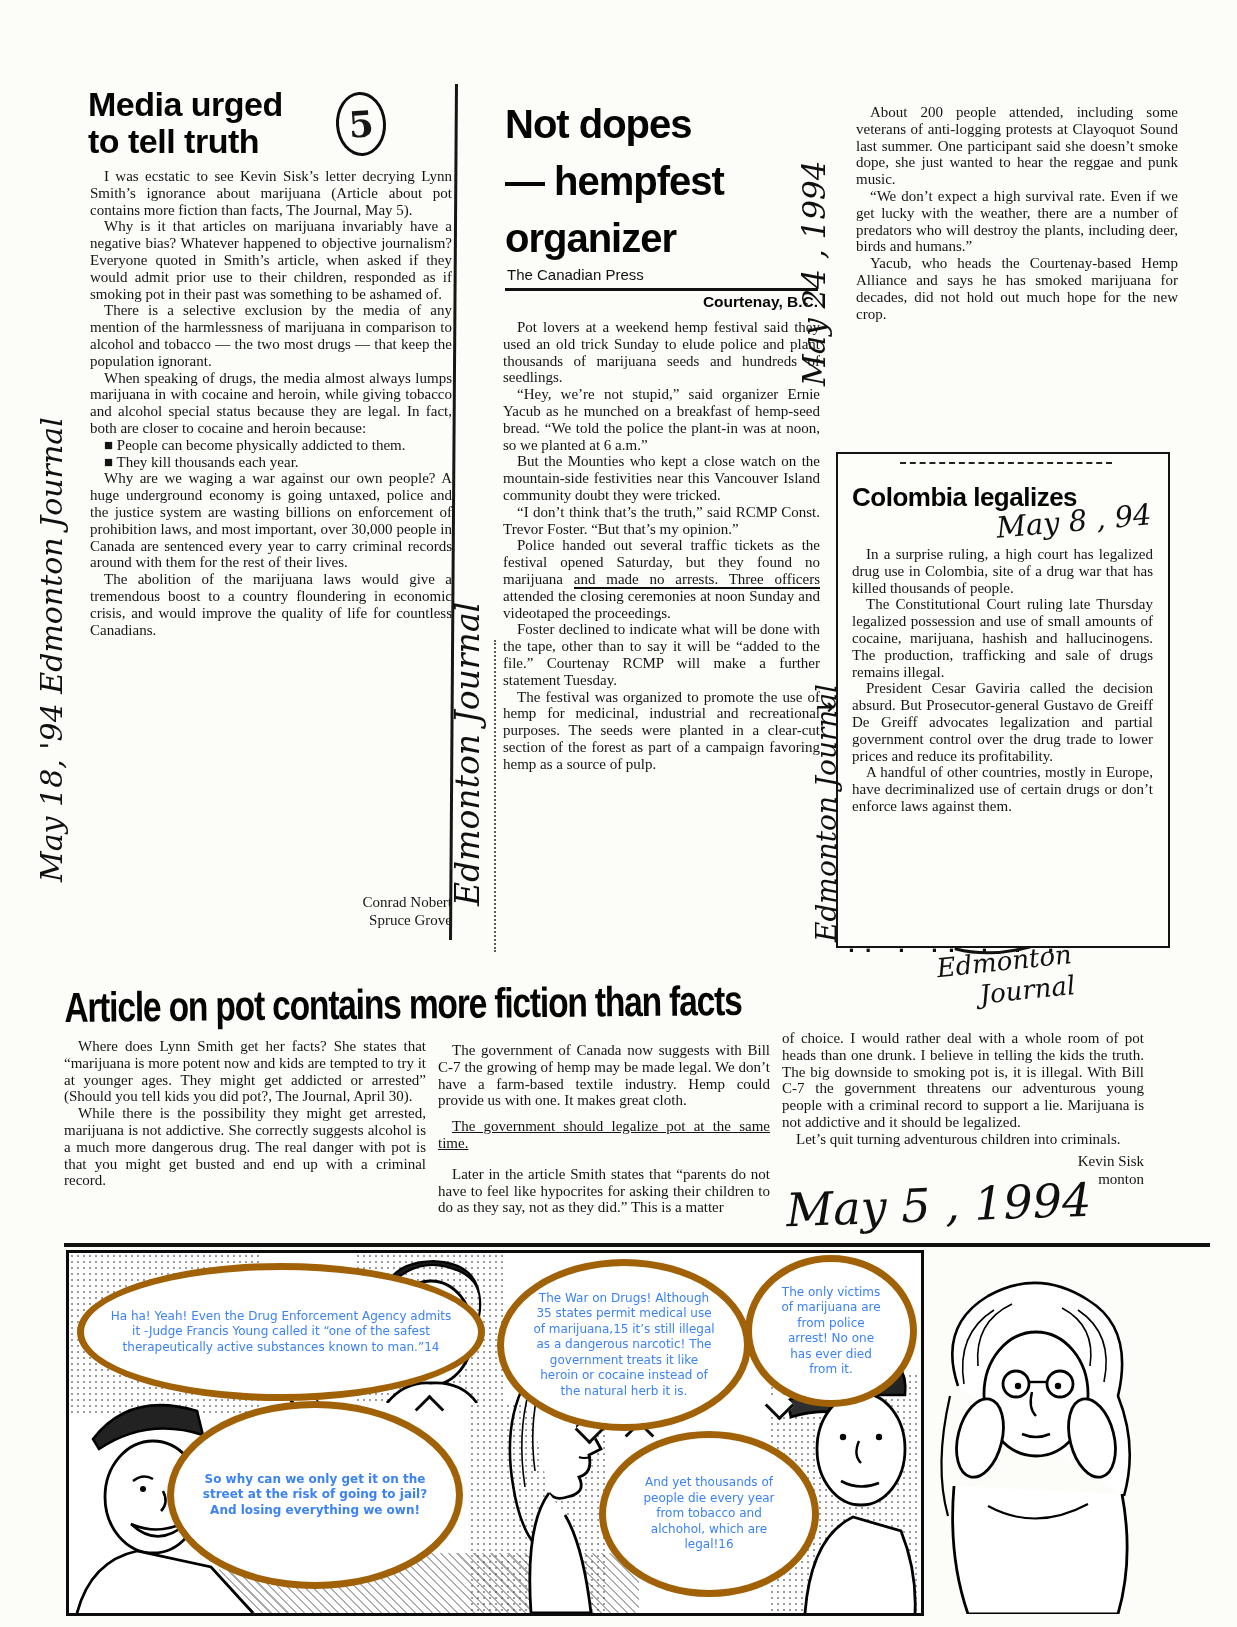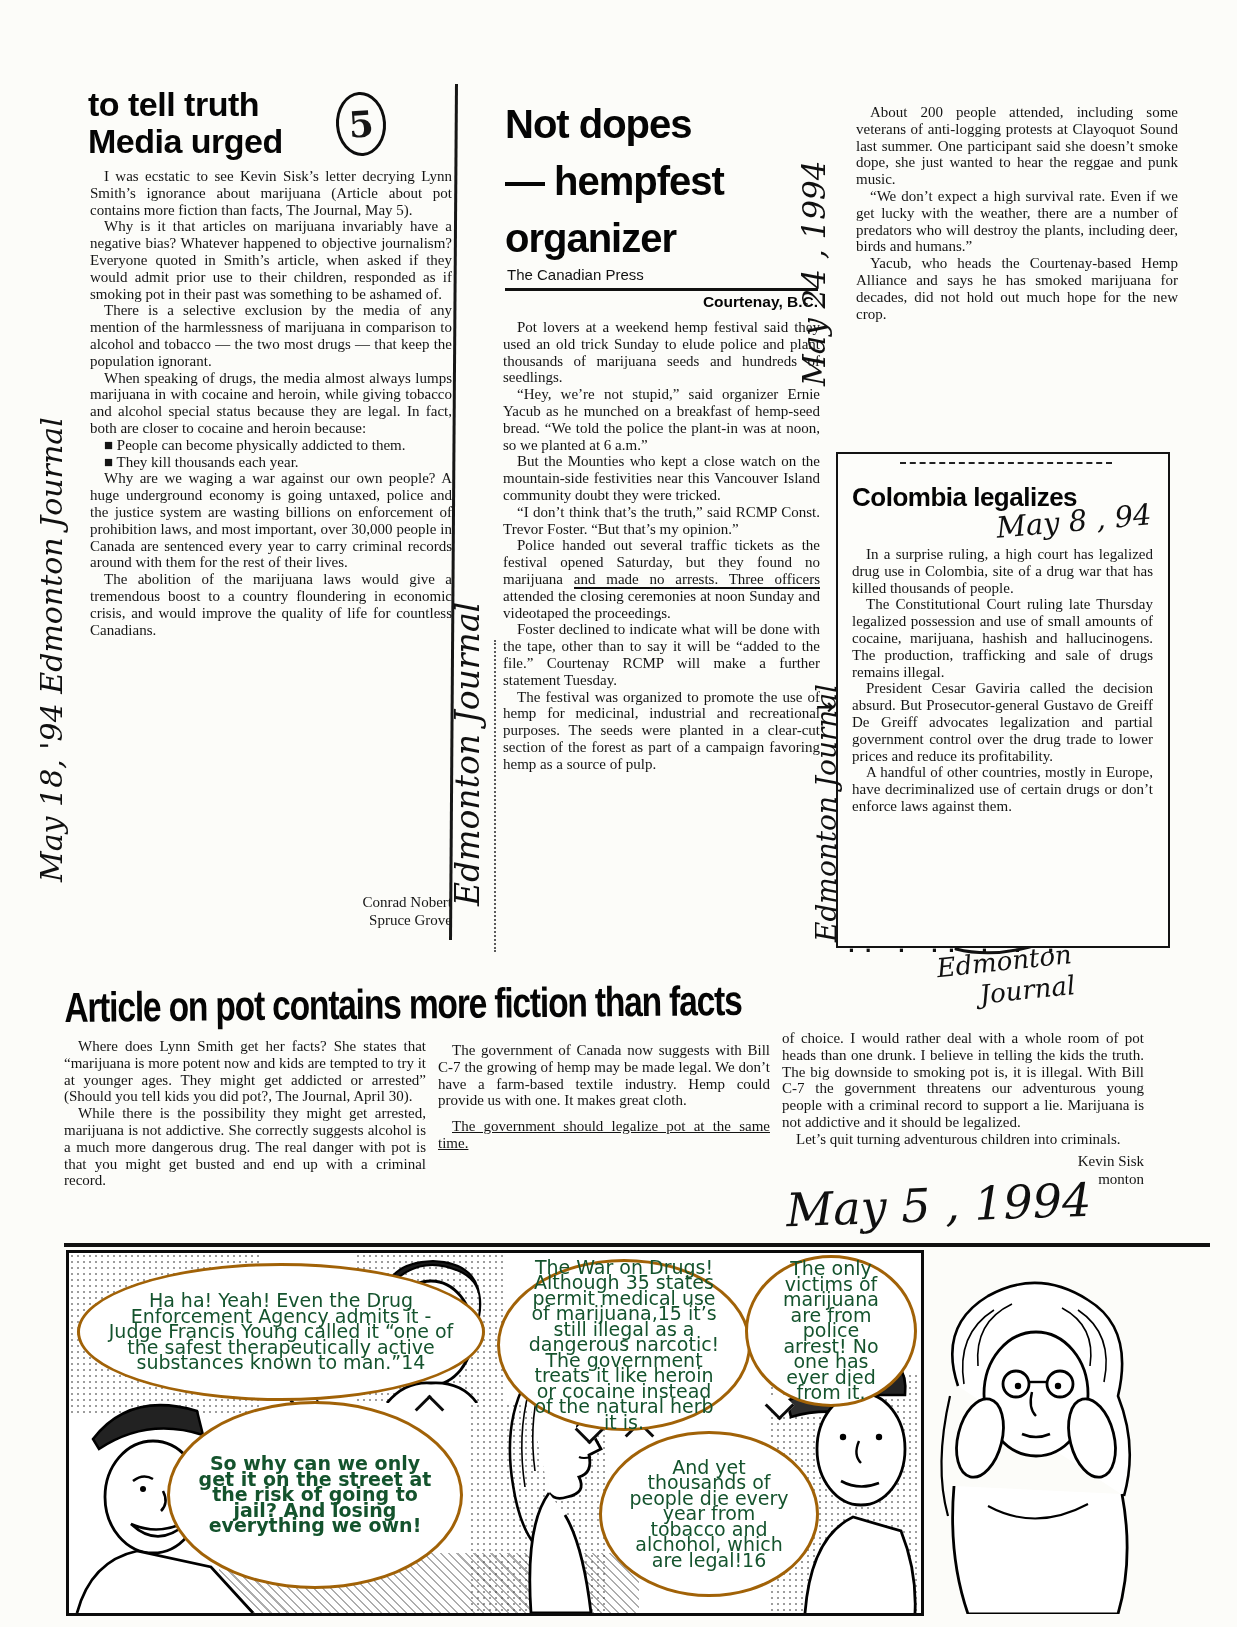--- a/index.html
+++ b/index.html
@@ -27,40 +27,40 @@
   .vert{transform:rotate(-90deg);transform-origin:0 0;}
   .pen-underline{border-bottom:2.5px solid #0c0c0c;}
   .sig{text-align:right;font-size:15px;line-height:18px;}
   .circle-num{border:3.5px solid #0d0d0d;border-radius:50%;display:flex;align-items:center;justify-content:center;
     font-family:"DejaVu Serif", serif;font-weight:bold;font-size:36px;transform:rotate(-4deg);}
   .torn-edge{width:2.5px;background:#161616;}
   .dotted-vline{border-left:2px dotted #5a5a5a;}
   .dashline{border-top:2.5px dashed #222;}
   
   .comic-panel{border:3.5px solid #0b0b0b;background:#ffffff;overflow:hidden;}
-  .bubble{background:#fff;border:3px solid #a16207;border-radius:50%;
+  .bubble{background:#fff;border:7px solid #a16207;border-radius:50%;
     display:flex;align-items:center;justify-content:center;text-align:center;
-    font-family:"DejaVu Sans", sans-serif;font-size:19px;line-height:15.5px;color:#14532d;
+    font-family:"DejaVu Sans", sans-serif;font-size:12px;line-height:15.5px;color:#3b82f6;
     padding:14px 26px;box-sizing:border-box;z-index:3;}
   .tail{width:18px;height:18px;background:#fff;border-right:3px solid #0b0b0b;border-bottom:3px solid #0b0b0b;
     transform:rotate(45deg);z-index:2;}
   .halftone{background-image:radial-gradient(#222 1px, transparent 1.3px);background-size:6px 6px;opacity:.45;z-index:0;}
   .hatch{background-image:repeating-linear-gradient(45deg,#333 0 1.5px,transparent 1.5px 6px);opacity:.4;z-index:0;}
   svg.sketch{z-index:1;}
   .dotsrow{font-family:"DejaVu Sans", sans-serif;font-weight:bold;font-size:18px;letter-spacing:10px;color:#111;}
   .arrow-mark{font-family:"DejaVu Sans", sans-serif;font-size:22px;font-weight:bold;color:#111;}
 </style>
 </head>
 <body>
 
 <div class="abs hw vert" style="left:34px;top:882px;font-size:30px;">May 18, '94  Edmonton Journal</div>
 
 <div class="abs headline hl-media" style="left:88px;top:86px;width:310px;">
+  <div>Media urged</div>
   <div>to tell truth</div>
-  <div>Media urged</div>
 </div>
 
 <div class="abs circle-num" style="left:336px;top:92px;width:44px;height:58px;">5</div>
 
 <div class="abs newsbody" style="left:90px;top:168px;width:362px;height:722px;">
   <p>I was ecstatic to see Kevin Sisk’s letter decrying Lynn Smith’s ignorance about marijuana (Article about pot contains more fiction than facts, The Journal, May 5).</p>
   <p>Why is it that articles on marijuana invariably have a negative bias? Whatever happened to objective journalism? Everyone quoted in Smith’s article, when asked if they would admit prior use to their children, responded as if smoking pot in their past was something to be ashamed of.</p>
   <p>There is a selective exclusion by the media of any mention of the harmlessness of marijuana in comparison to alcohol and tobacco — the two most drugs — that keep the population ignorant.</p>
   <p>When speaking of drugs, the media almost always lumps marijuana in with cocaine and heroin, while giving tobacco and alcohol special status because they are legal. In fact, both are closer to cocaine and heroin because:</p>
   <p>■ People can become physically addicted to them.</p>
@@ -135,20 +135,21 @@
 </div>
 
 <div class="abs newsbody" style="left:64px;top:1038px;width:362px;height:205px;">
   <p>Where does Lynn Smith get her facts? She states that “marijuana is more potent now and kids are tempted to try it at younger ages. They might get addicted or arrested” (Should you tell kids you did pot?, The Journal, April 30).</p>
   <p>While there is the possibility they might get arrested, marijuana is not addictive. She correctly suggests alcohol is a much more dangerous drug. The real danger with pot is that you might get busted and end up with a criminal record.</p>
 </div>
 
 <div class="abs newsbody" style="left:438px;top:1042px;width:332px;height:200px;">
   <p style="margin-bottom:9px;">The government of Canada now suggests with Bill C-7 the growing of hemp may be made legal. We don’t have a farm-based textile industry. Hemp could provide us with one. It makes great cloth.</p>
   <p style="margin-bottom:14px;text-decoration:underline;">The government should legalize pot at the same time.</p>
+  <p>Later in the article Smith states that “parents do not have to feel like hypocrites for asking their children to do as they say, not as they did.” This is a matter</p>
 </div>
 
 <div class="abs newsbody" style="left:782px;top:1030px;width:362px;height:212px;">
   <p class="noindent" style="text-indent:0;">of choice. I would rather deal with a whole room of pot heads than one drunk. I believe in telling the kids the truth. The big downside to smoking pot is, it is illegal. With Bill C-7 the government threatens our adventurous young people with a criminal record to support a lie. Marijuana is not addictive and it should be legalized.</p>
   <p>Let’s quit turning adventurous children into criminals.</p>
   <div class="sig" style="margin-top:4px;">
     <div>Kevin Sisk</div>
     <div>Edmonton</div>
   </div>
 </div>

